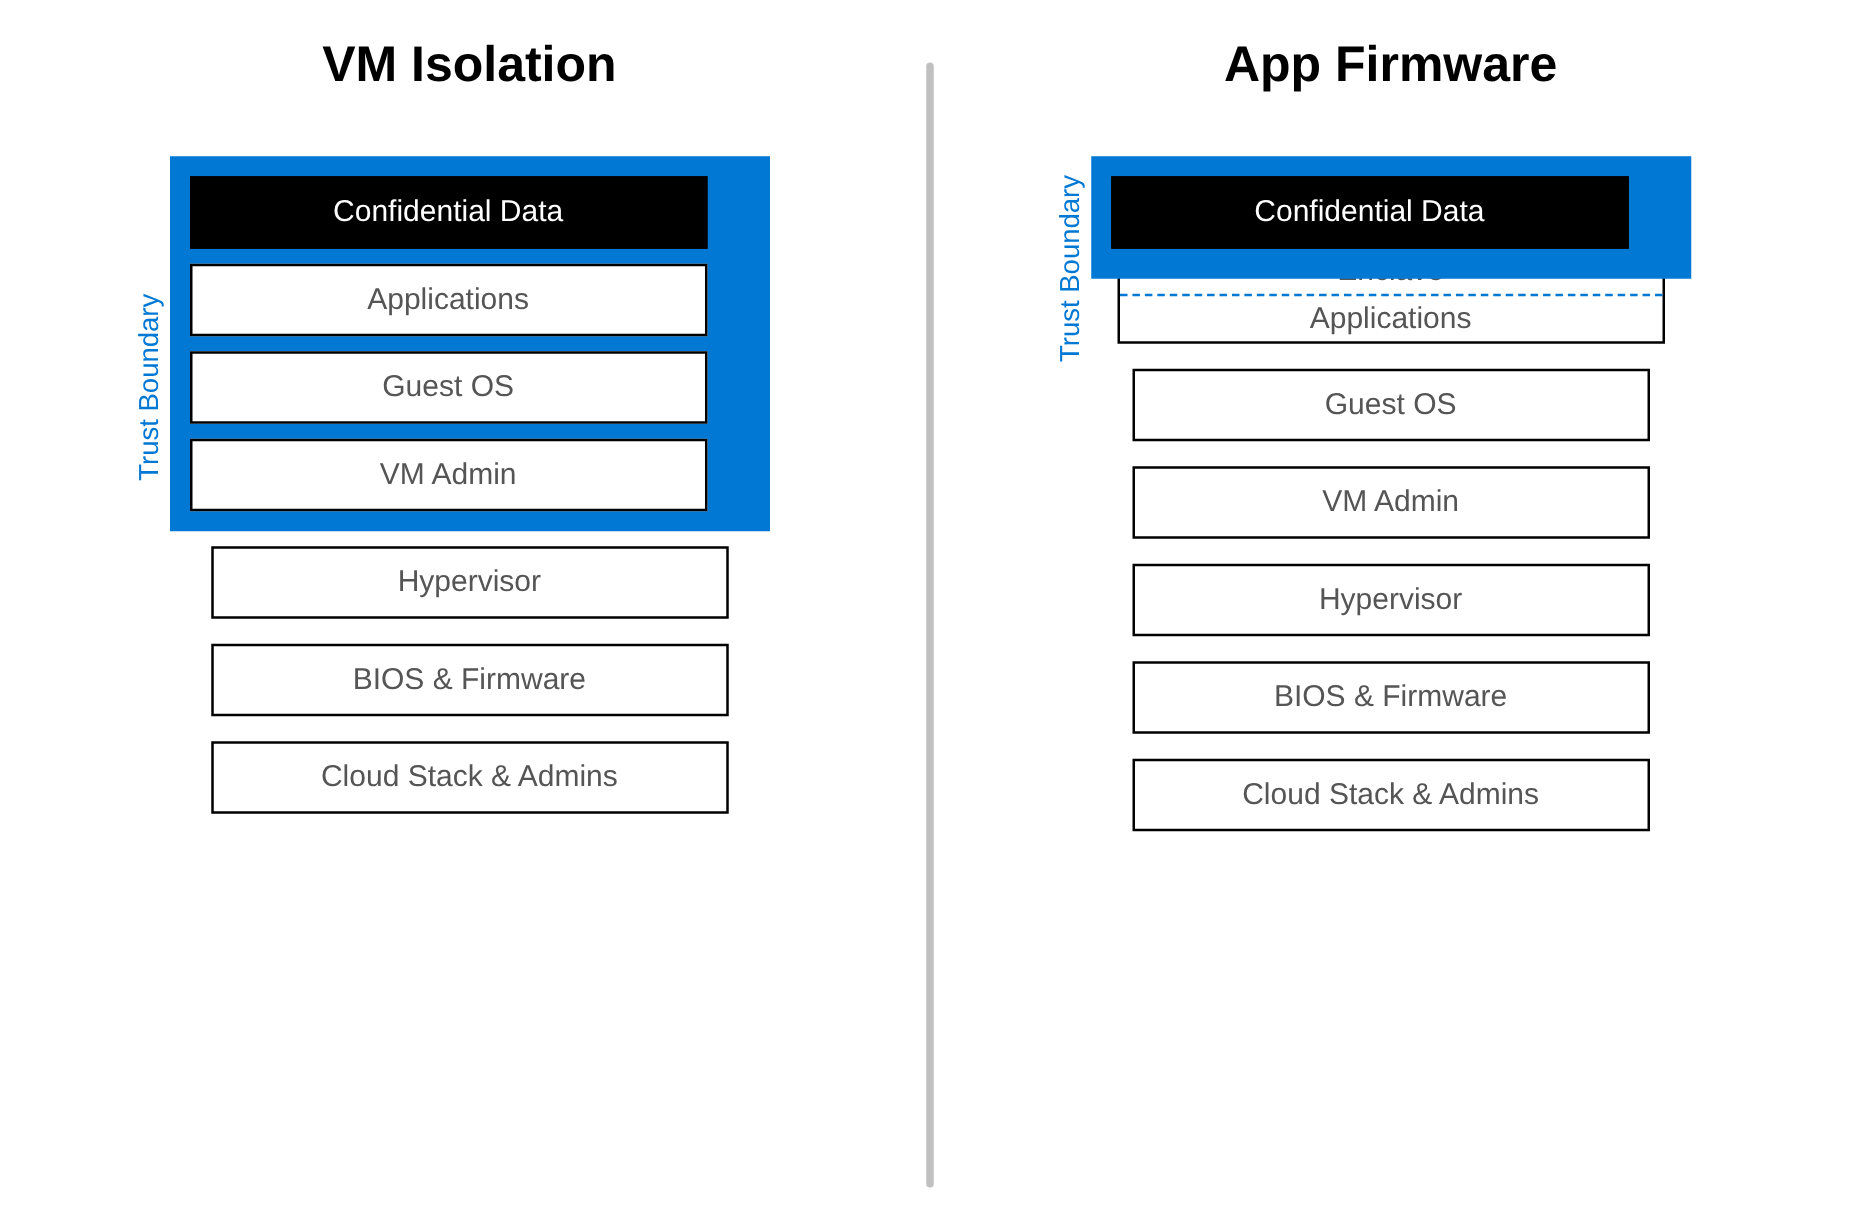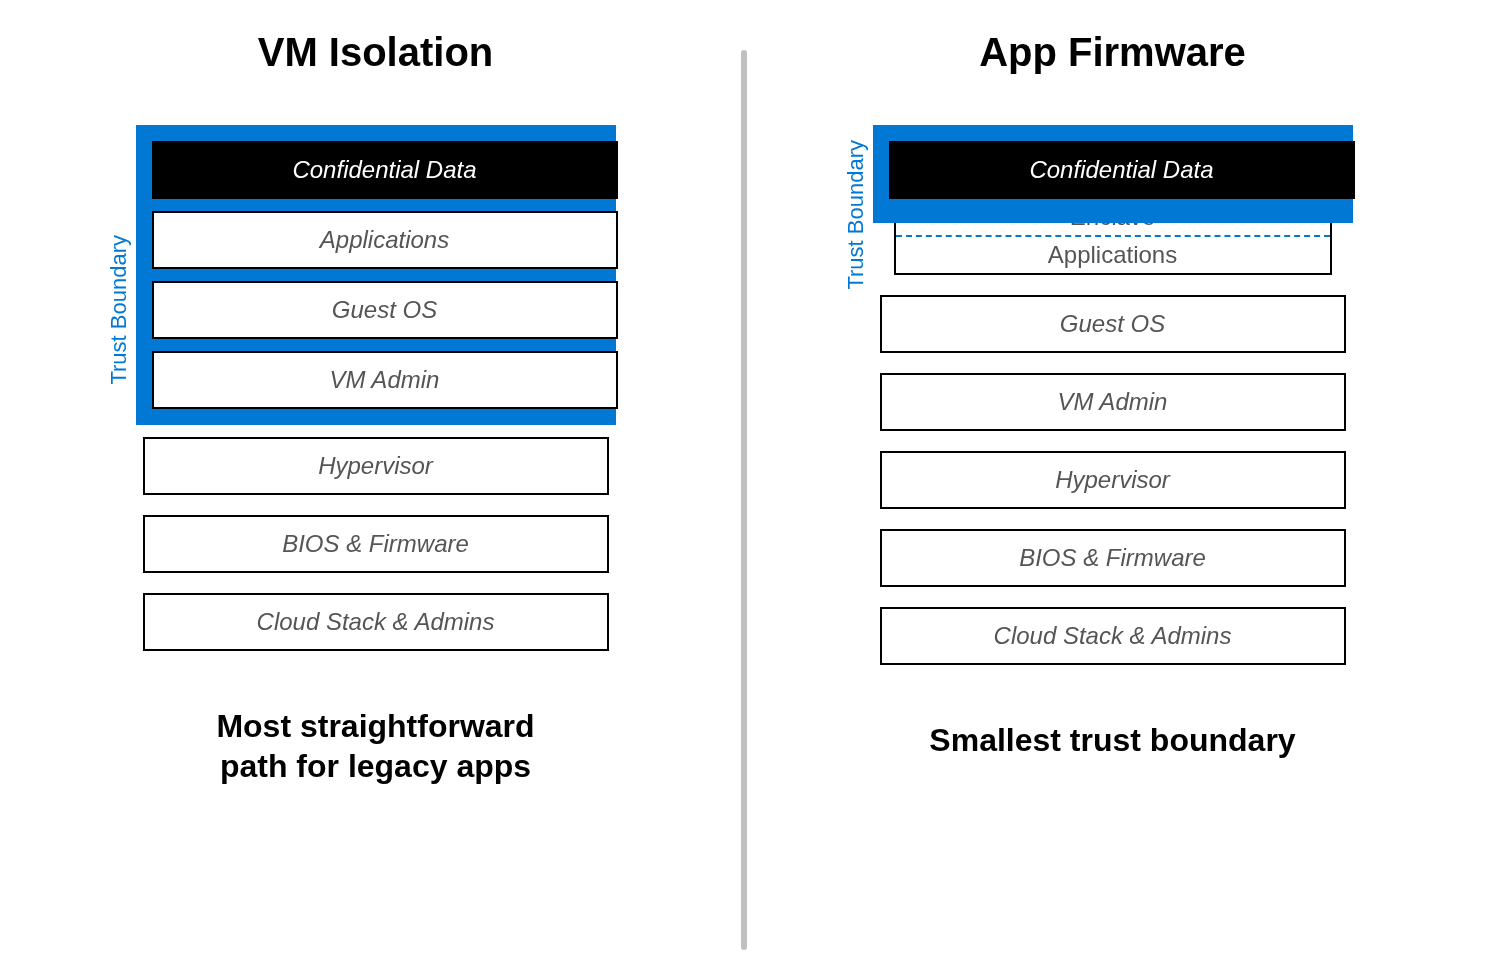--- a/index.html
+++ b/index.html
@@ -66,31 +66,30 @@
   .trust-box {
     background: #0078d4;
     padding: 16px 16px 16px 16px;
     width: 480px;
     display: flex;
     flex-direction: column;
     gap: 12px;
     margin-bottom: 12px;
   }
   .layer {
-    width: 466px;
+    width: 414px;
     height: 58px;
     background: #fff;
     border: 2px solid #000;
     display: flex;
     align-items: center;
     justify-content: center;
     font-size: 24px;
     color: #555;
     font-weight: 400;
-    font-style: italic;
   }
   .layer.confidential {
     background: #000;
     color: #fff;
     border: 2px solid #000;
     font-weight: 400;
   }
   .plain-stack {
     display: flex;
     flex-direction: column;
@@ -171,24 +170,20 @@
           <div class="layer">VM Admin</div>
         </div>
         <div class="plain-stack">
           <div class="layer">Hypervisor</div>
           <div class="layer">BIOS &amp; Firmware</div>
           <div class="layer">Cloud Stack &amp; Admins</div>
         </div>
       </div>
     </div>
 
-    <div class="caption">
-      <span>Most straightforward</span><br>
-      <span>path for legacy apps</span>
-    </div>
   </div>
 
   <div class="divider"></div>
 
   <div class="column">
     <div class="title">App Firmware</div>
 
     <div class="stack-wrap">
       <div class="trust-label app">Trust Boundary</div>
       <div class="stack">
@@ -203,16 +198,15 @@
         <div class="app-plain-stack">
           <div class="layer">Guest OS</div>
           <div class="layer">VM Admin</div>
           <div class="layer">Hypervisor</div>
           <div class="layer">BIOS &amp; Firmware</div>
           <div class="layer">Cloud Stack &amp; Admins</div>
         </div>
       </div>
     </div>
 
-    <div class="caption">Smallest trust boundary</div>
   </div>
 
 </div>
 
 </body></html>

